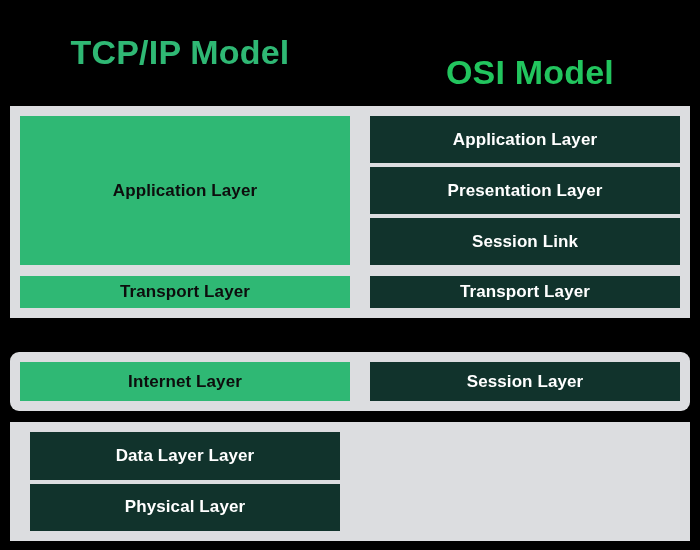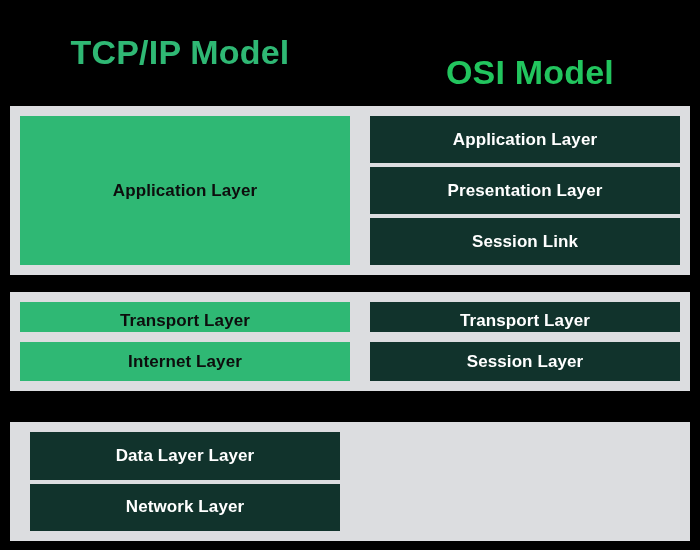--- a/index.html
+++ b/index.html
@@ -104,22 +104,22 @@
   .layer-box.dark {
     background: #11332c;
   }
   .layer-box.dark .label { color: #ffffff; }
 
   
   .layer-box.dark + .layer-box.dark { margin-top: 4px; }
 
   
   #band-1 { top: 106px; height: 169px; }
-  #band-2 { top: 292px; height: 58px;  }
-  #band-3 { top: 332px; height: 59px;  }
+  #band-2 { top: 266px; height: 52px;  }
+  #band-3 { top: 352px; height: 59px; border-radius: 9px;  }
   #band-4 { top: 422px; height: 119px; }
 </style>
 </head>
 <body>
 
 <div id="page">
 
   <div class="header">
     <div class="header-cell left">
       <span class="title tcp">TCP/IP Model</span>
@@ -184,19 +184,19 @@
   </div>
 
   <div class="band" id="band-4">
     <div class="band-inner">
       <div class="col-gap"></div>
       <div class="col-right">
         <div class="layer-box dark">
           <span class="label">Data Layer Layer</span>
         </div>
         <div class="layer-box dark">
-          <span class="label">Network Layer</span>
+          <span class="label">Physical Layer</span>
         </div>
       </div>
     </div>
   </div>
 
 </div>
 
 </body></html>

